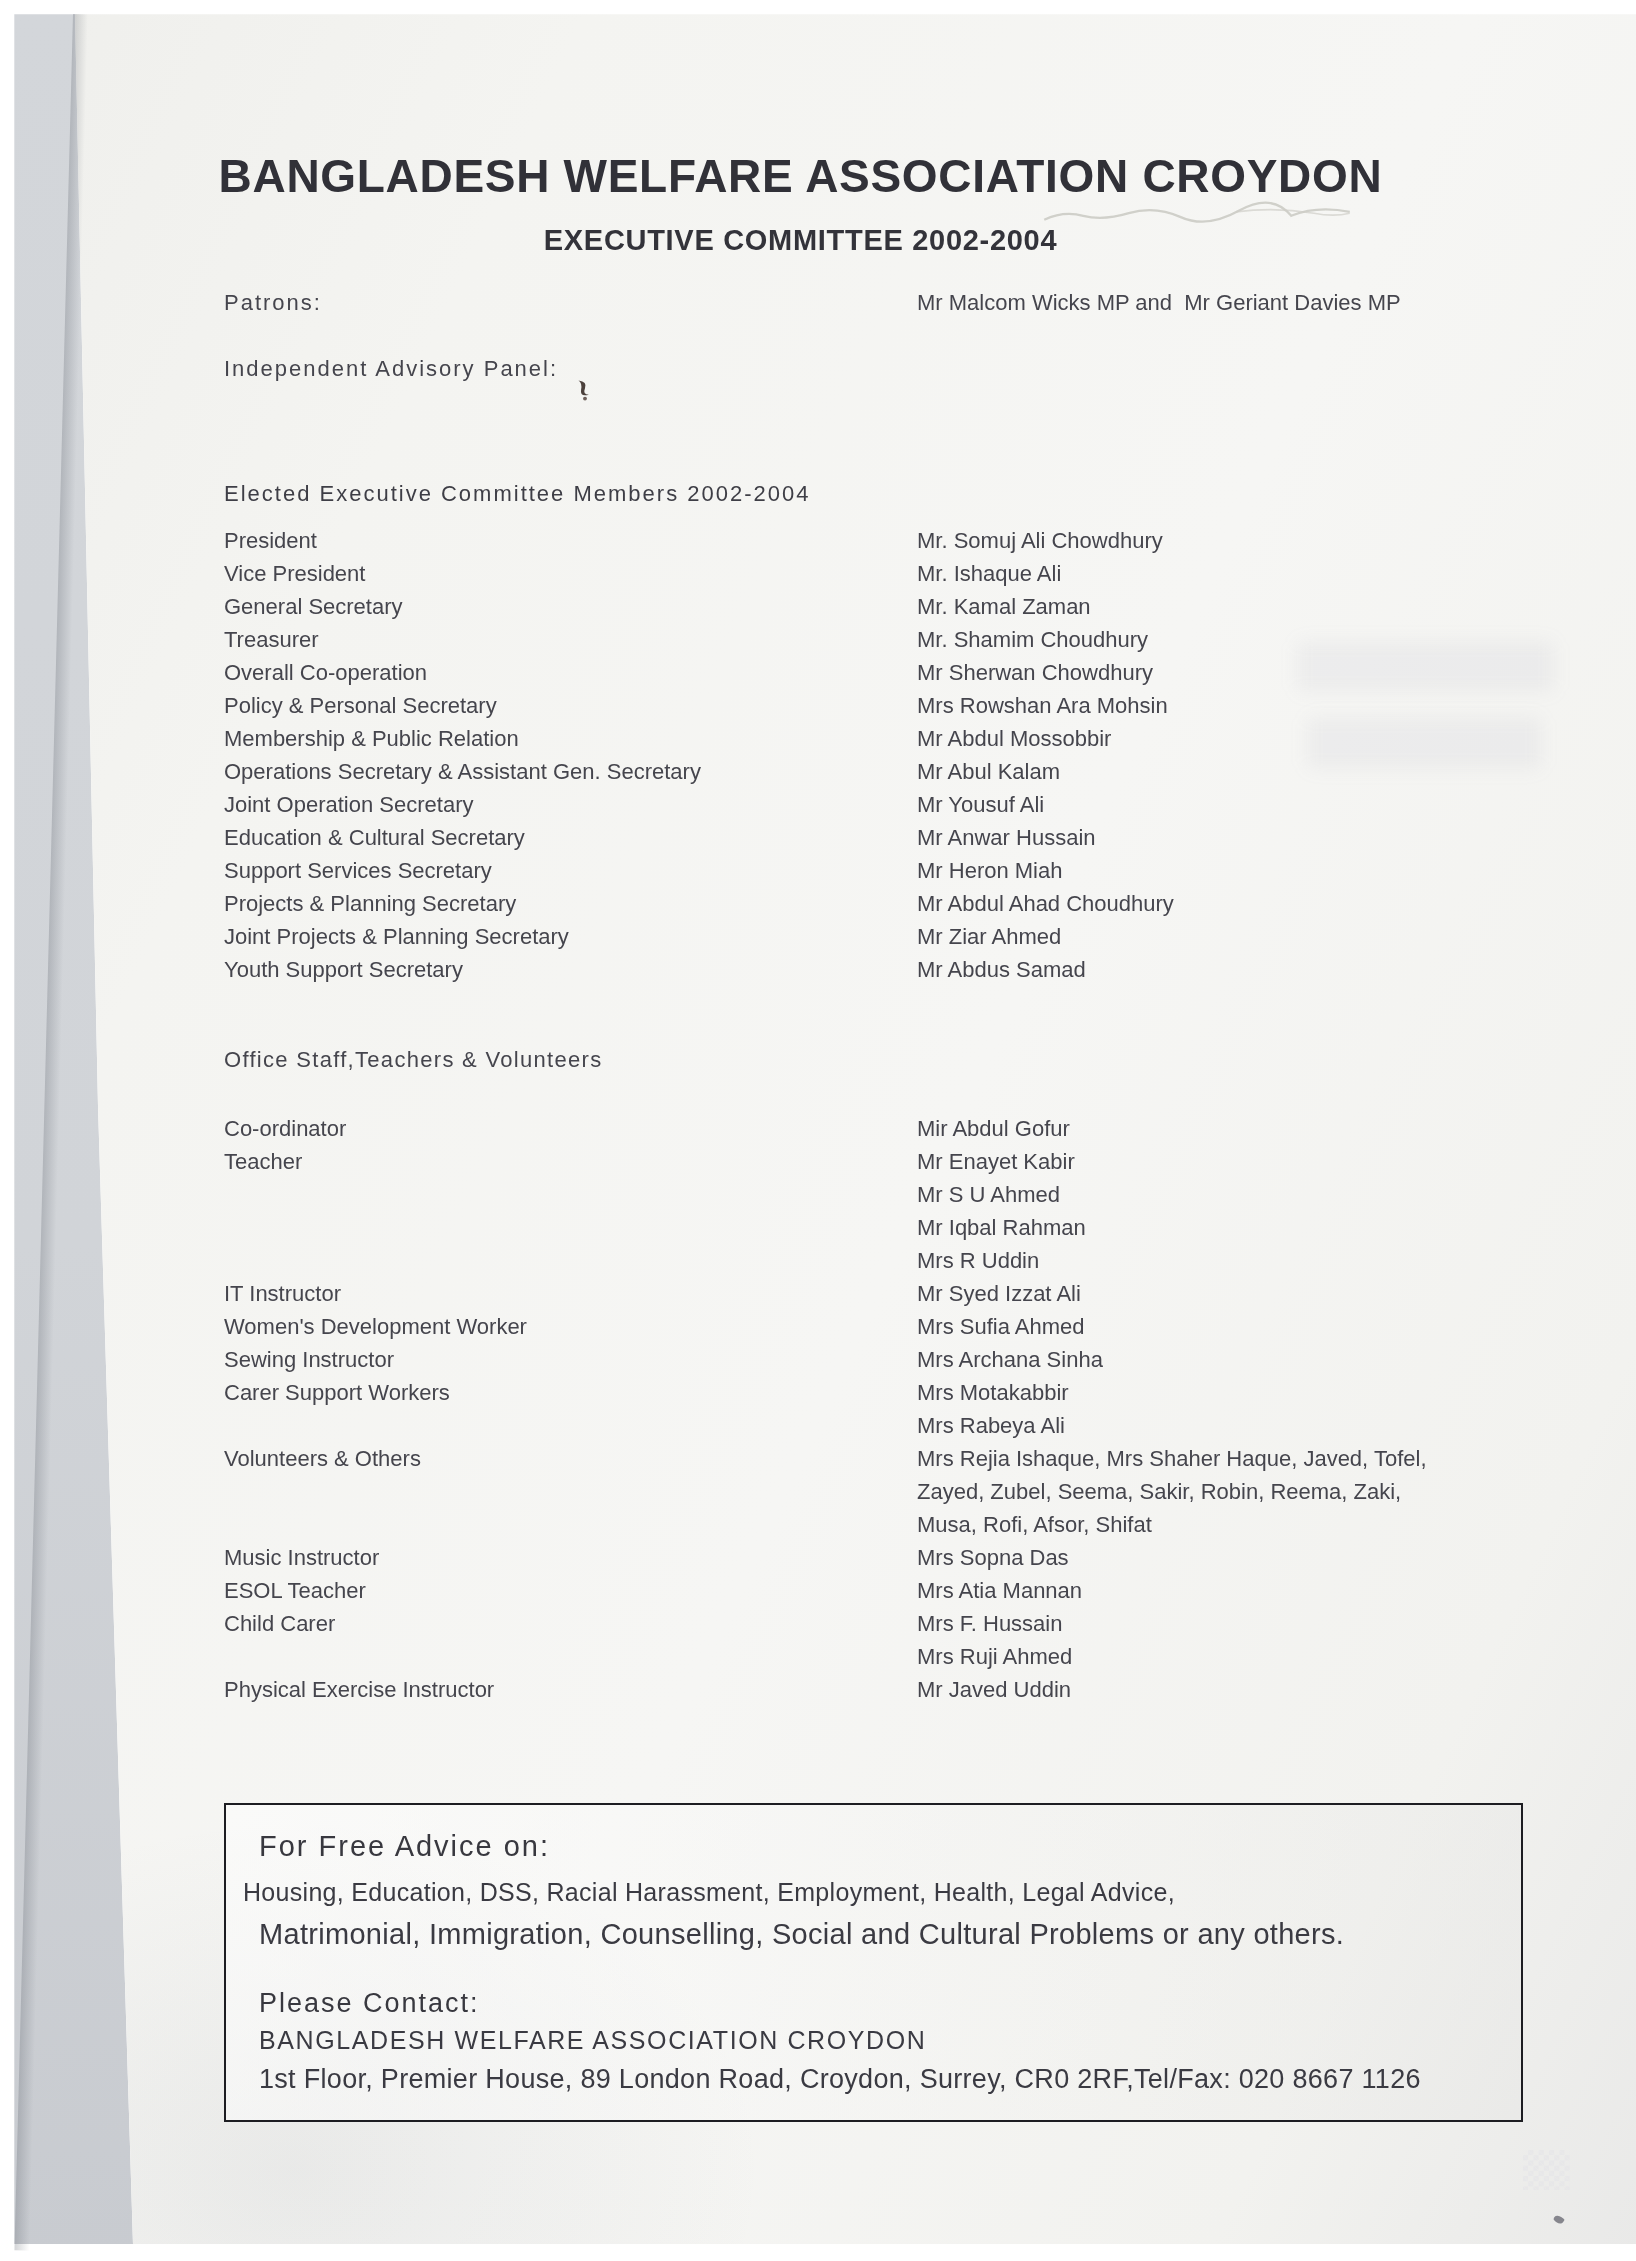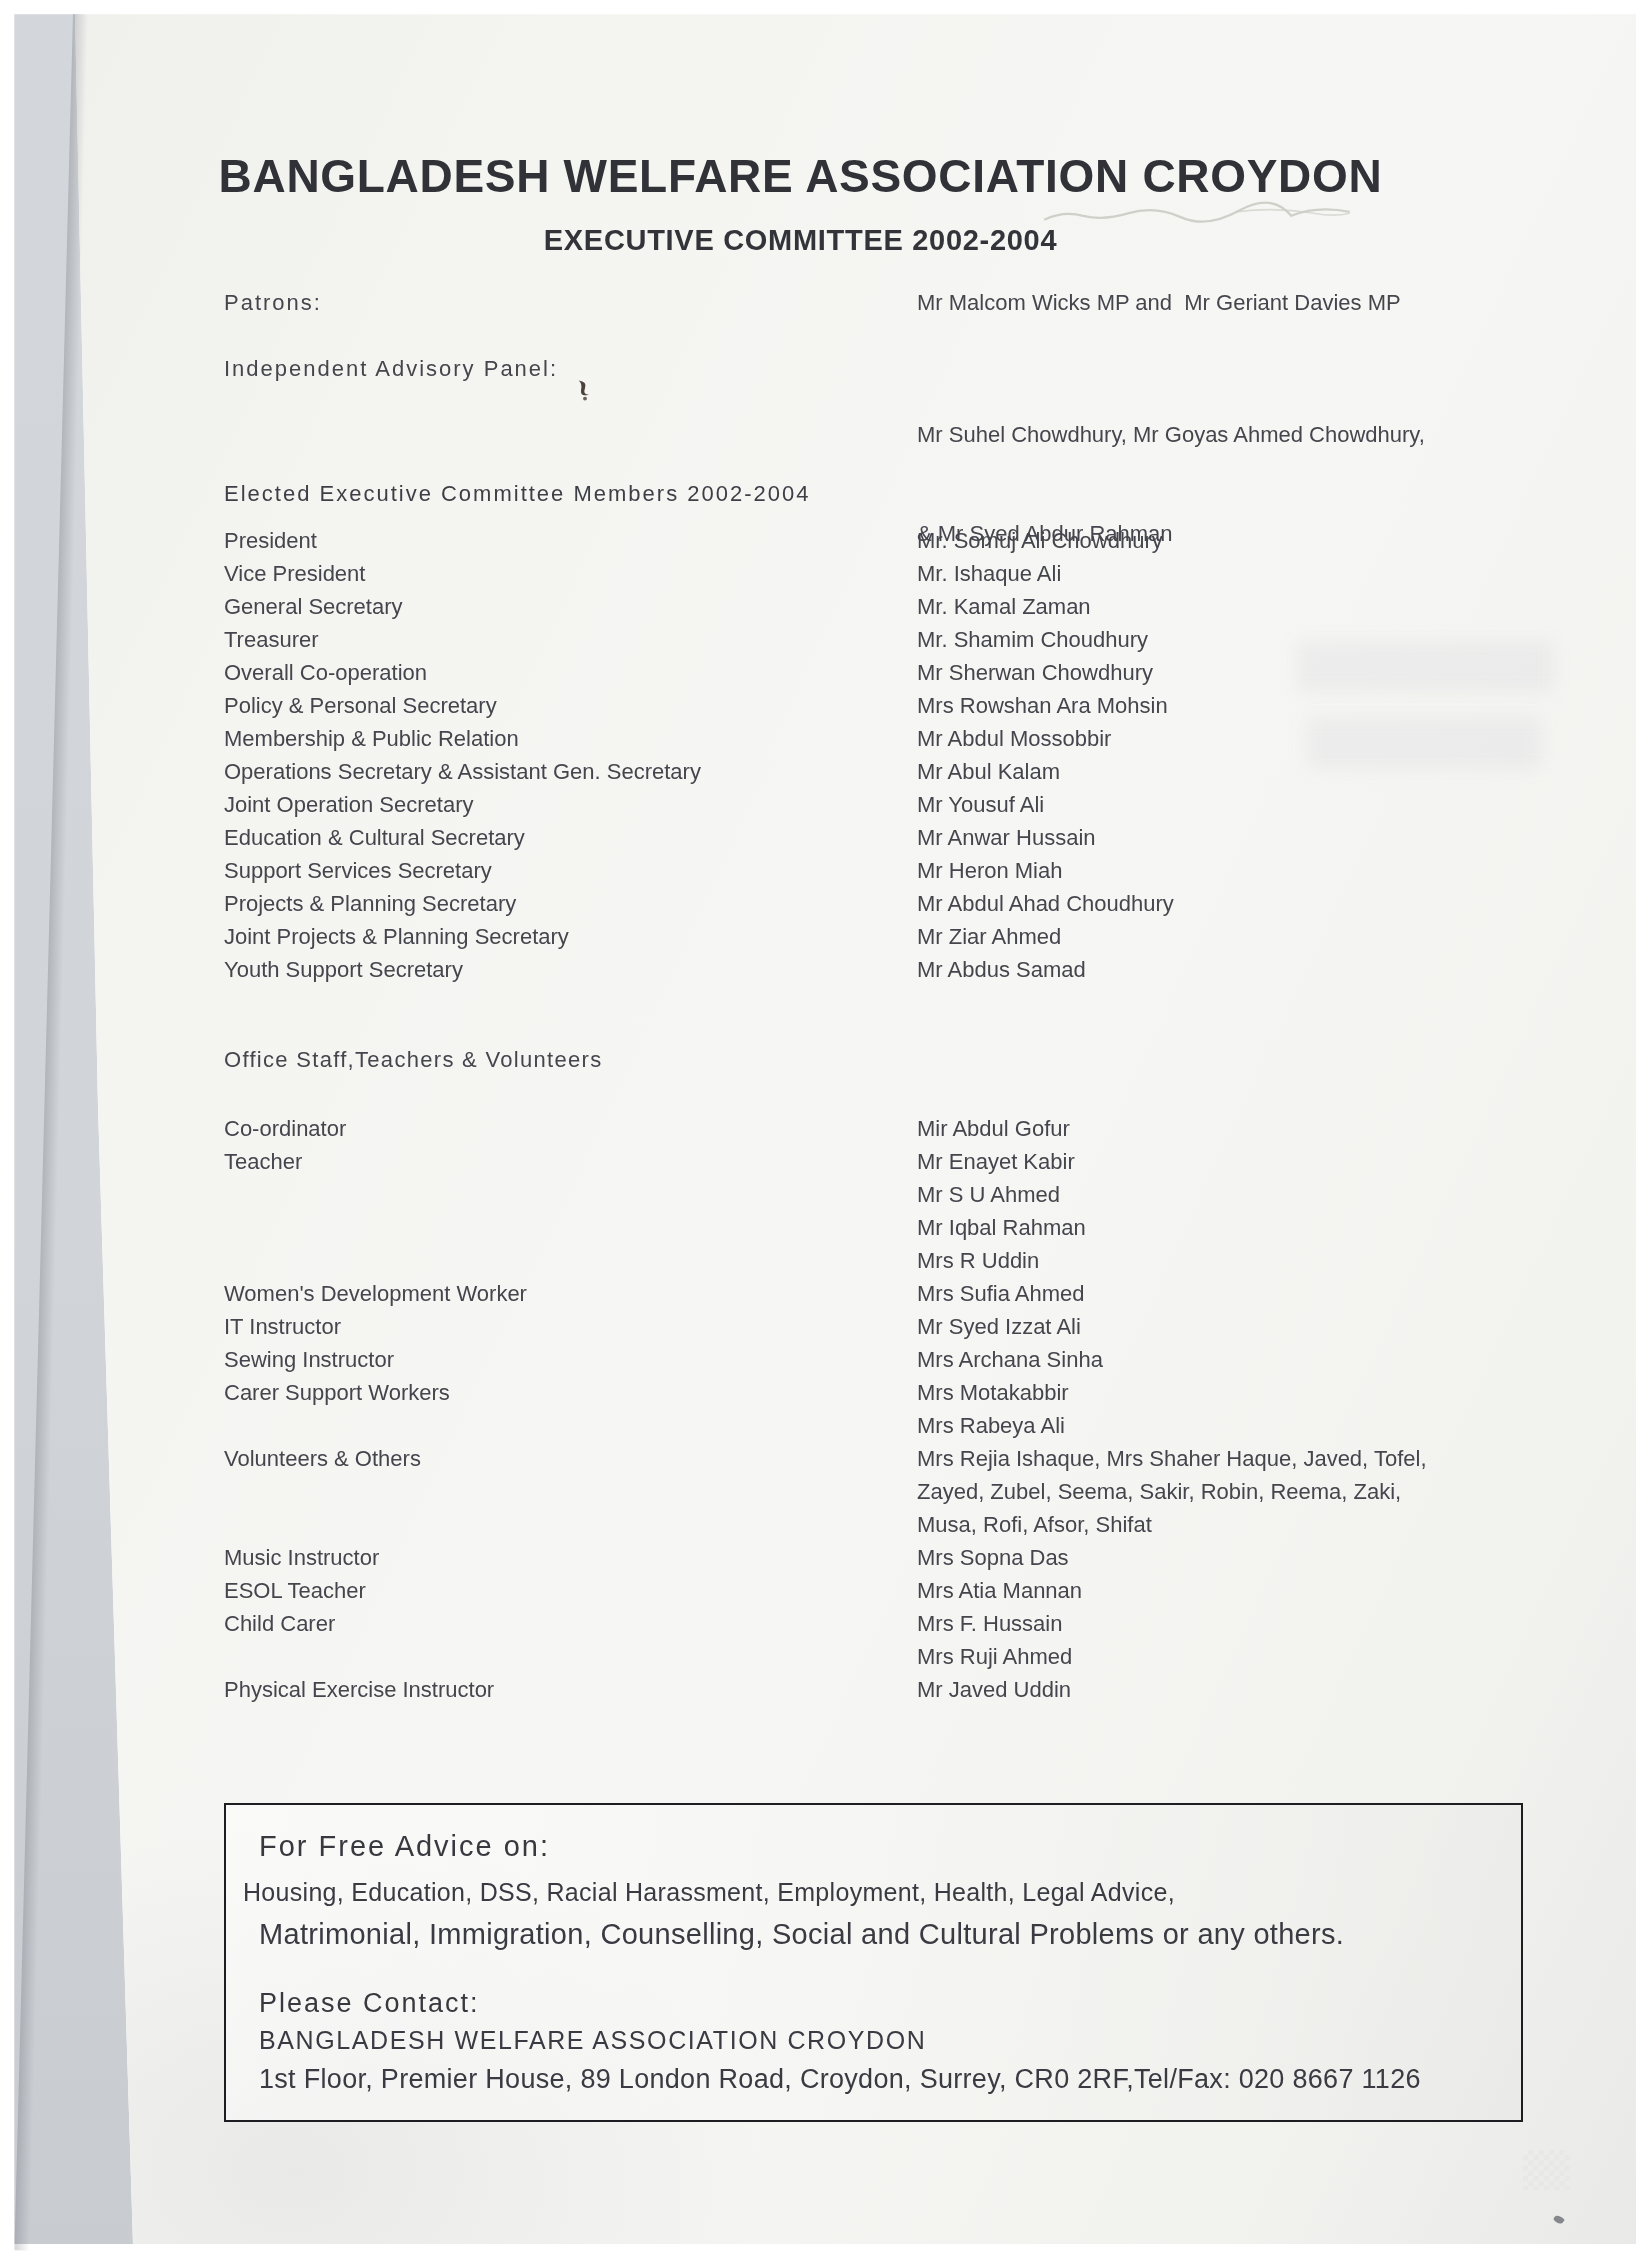--- a/index.html
+++ b/index.html
@@ -106,24 +106,20 @@
     <path d="M300 18 q 60 -8 120 2 q 30 6 55 0" fill="none" stroke="#c2c1b9" stroke-width="2.5" opacity="0.7"></path>
   </svg>
 
   <div class="row" id="patrons-row">
     <div class="role">Patrons:</div>
     <div class="name">Mr Malcom Wicks MP and  Mr Geriant Davies MP</div>
   </div>
 
   <div class="row" id="advisory-row">
     <div class="role">Independent Advisory Panel:</div>
-    <div class="name">
-      <div>Mr Suhel Chowdhury, Mr Goyas Ahmed Chowdhury,</div>
-      <div>&amp; Mr Syed Abdur Rahman</div>
-    </div>
   </div>
 
   <svg class="ink-mark" viewBox="0 0 36 44">
     <path d="M10 8 q 14 2 10 12 q -4 10 6 10 q -14 4 -12 -8 q 2 -10 -4 -14 z" fill="#3a2e28" opacity="0.9"></path>
     <circle cx="20" cy="36" r="3" fill="#4b3a33" opacity="0.8"></circle>
   </svg>
 
   <div id="committee-heading" class="spaced">Elected Executive Committee Members 2002-2004</div>
   <div id="committee-list">
       <div class="row">
@@ -200,26 +196,26 @@
       </div>
       <div class="row">
         <div class="role"></div>
         <div class="name">Mr Iqbal Rahman</div>
       </div>
       <div class="row">
         <div class="role"></div>
         <div class="name">Mrs R Uddin</div>
       </div>
       <div class="row">
+        <div class="role">IT Instructor</div>
+        <div class="name">Mr Syed Izzat Ali</div>
+      </div>
+      <div class="row">
         <div class="role">Women's Development Worker</div>
         <div class="name">Mrs Sufia Ahmed</div>
-      </div>
-      <div class="row">
-        <div class="role">IT Instructor</div>
-        <div class="name">Mr Syed Izzat Ali</div>
       </div>
       <div class="row">
         <div class="role">Sewing Instructor</div>
         <div class="name">Mrs Archana Sinha</div>
       </div>
       <div class="row">
         <div class="role">Carer Support Workers</div>
         <div class="name">Mrs Motakabbir</div>
       </div>
       <div class="row">

